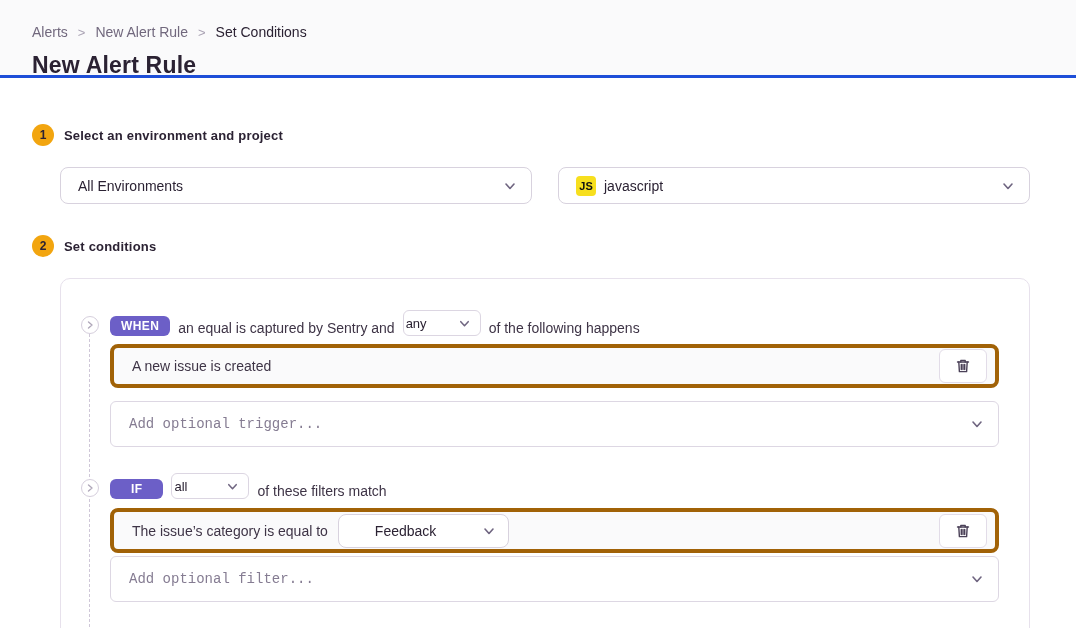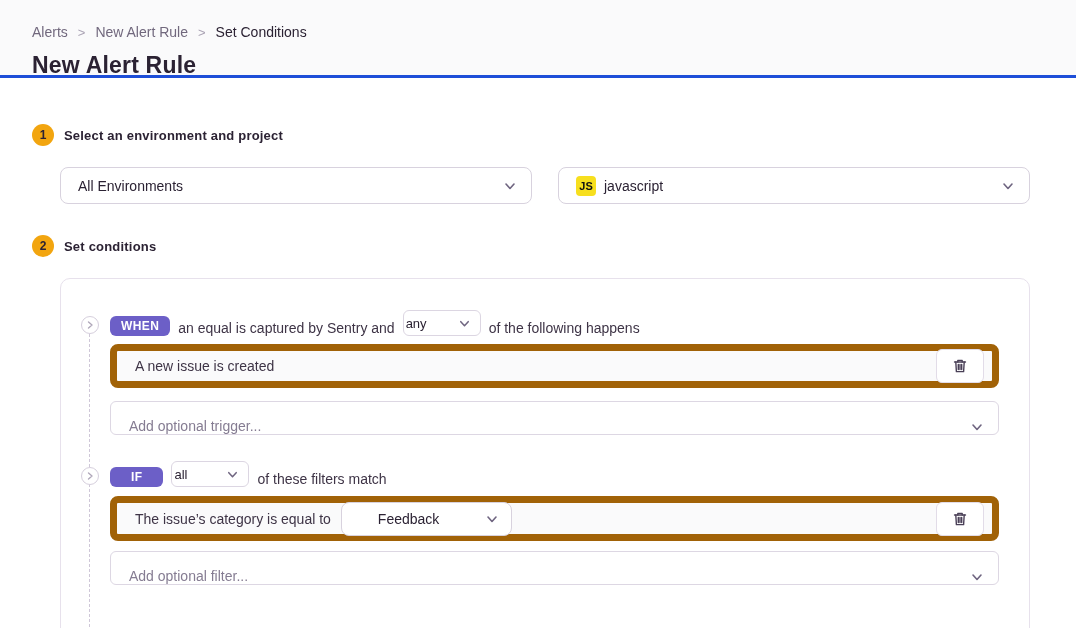--- a/index.html
+++ b/index.html
@@ -50,38 +50,38 @@
   .cond-line { display:flex; align-items:flex-end; gap:8px; height:22px;
     font-size:14px; color:#3e3446; }
   .kw-badge { background:#6c5fc7; color:#fff; font-size:12px; font-weight:700;
     letter-spacing:.4px; border-radius:6px; padding:4px 11px; line-height:1; }
   .kw-badge.wide { padding:4px 21px; }
   .select-sm { height:26px; min-width:78px; background:#fff; border:1px solid #dcd6e2;
     border-radius:6px; display:flex; align-items:center; padding:0 9px 0 2px;
     font-size:13px; color:#2b2233; cursor:pointer; gap:14px; }
   .select-sm .grow { flex:1; }
 
-  .rule-row { margin-top:8px; background:#fafafb; border:7px solid #a16207;
+  .rule-row { margin-top:8px; background:#fafafb; border:4px solid #a16207;
     border-radius:8px; height:44px; display:flex; align-items:center;
     padding:0 8px 0 18px; font-size:14px; color:#3e3446; }
   .rule-row.tall { height:45px; margin-top:9px; }
   .rule-row .grow { flex:1; }
   .trash-btn { width:48px; height:34px; background:#fff; border:1px solid #e2dce8;
     border-radius:6px; display:flex; align-items:center; justify-content:center;
     cursor:pointer; flex:0 0 auto; }
   .select-mid { height:34px; width:171px; background:#fff; border:1px solid #d8d2de;
     border-radius:8px; display:flex; align-items:center; padding:0 12px 0 16px;
     font-size:14px; color:#2b2233; margin-left:10px; cursor:pointer; }
   .select-mid .grow { flex:1;padding-left:20px; }
 
-  .add-select { margin-top:13px; height:34px; background:#fff; border:1px solid #ddd7e3;
-    border-radius:6px; display:flex; align-items:flex-end; padding:0 14px 0 18px;
-    font-size:14px; color:#857c92; cursor:pointer; }
+  .add-select { margin-top:13px; height:46px; background:#fff; border:1px solid #ddd7e3;
+    border-radius:6px; display:flex; align-items:center; padding:0 14px 0 18px;
+    font-size:14px; color:#857c92; cursor:pointer;font-family:Liberation Mono, monospace; }
   .add-select .grow { flex:1; }
-  .add-select.filter { margin-top:10px; }
+  .add-select.filter { margin-top:3px; }
 
   .chev { flex:0 0 auto; display:block; }
 </style>
 </head>
 <body>
 
 <div class="page-header">
   <div class="breadcrumb">
     <span class="crumb-link">Alerts</span>
     <span class="crumb-sep">&gt;</span>

